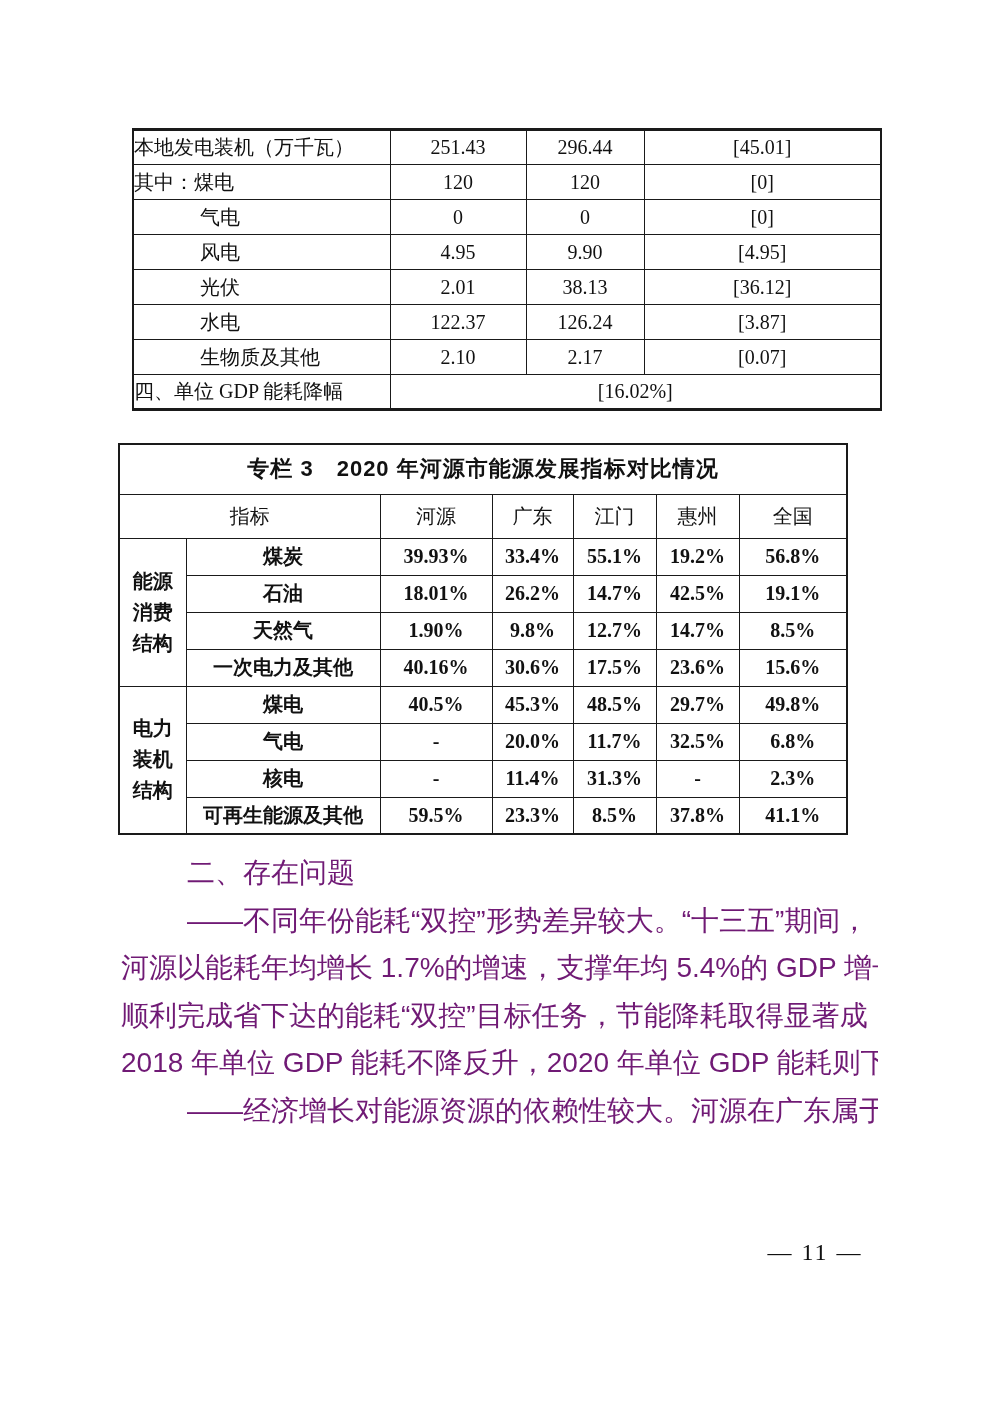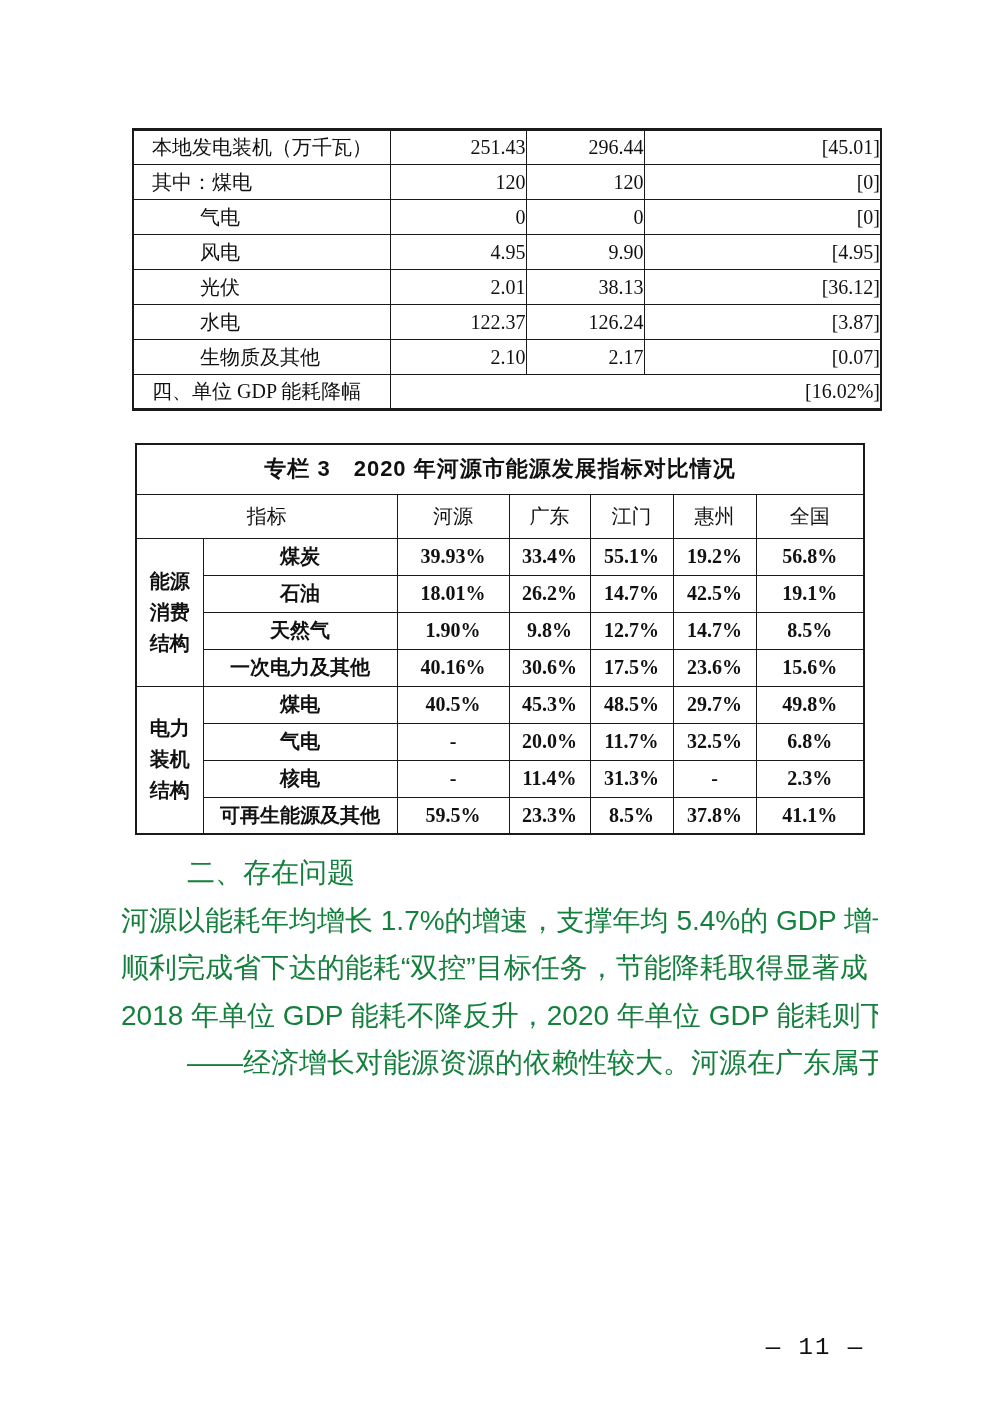--- a/index.html
+++ b/index.html
@@ -14,58 +14,58 @@
   #t1 {
     position:absolute; left:132px; top:128px; width:748px;
     border-collapse:collapse; table-layout:fixed;
     border:2px solid #1a1a1a; border-top:3px solid #1a1a1a; border-bottom:3px solid #1a1a1a;
     font-family:"Liberation Serif", serif;
   }
   #t1 td {
     border:1px solid #1a1a1a; height:35px; font-size:20px;
     vertical-align:middle; white-space:nowrap; overflow:hidden;
   }
-  #t1 td.lbl { text-align:left; padding-left:18px; }
+  #t1 td.lbl { text-align:left; padding-left:0; }
   #t1 td.lbl.ind { padding-left:66px; }
-  #t1 td.num { text-align:right; }
+  #t1 td.num { text-align:center; }
 
   
   #t2 {
-    position:absolute; left:135px; top:443px; width:728px;
+    position:absolute; left:118px; top:443px; width:728px;
     border-collapse:collapse; table-layout:fixed;
     border:2px solid #1a1a1a;
     font-family:"Liberation Serif", serif;
   }
   #t2 td {
     border:1px solid #1a1a1a; text-align:center; vertical-align:middle;
     font-size:20px; overflow:hidden;
   }
   #t2 tr.title-row td {
     height:50px; font-family:"Liberation Sans", sans-serif;
     font-weight:bold; font-size:22px; letter-spacing:1px;
   }
   #t2 tr.head-row td { height:44px; font-size:20px; }
   #t2 tr.data-row td { height:37px;font-weight:bold; }
   #t2 td.grp { white-space:pre-line; line-height:1.55; font-size:20px; }
 
   
   .body-text {
     position:absolute; left:121px; top:849px; width:757px;
-    font-family:"Liberation Sans", sans-serif; color:#15803d;
+    font-family:"Liberation Sans", sans-serif; color:#701a75;
   }
   .tline {
     height:47.6px; line-height:47.6px; font-size:28px;
     white-space:nowrap; overflow:hidden;
   }
   .tline.ind { padding-left:66px; }
 
   
   .page-num {
-    position:absolute; left:700px; top:1334px; width:230px;
-    text-align:center; font-family:Liberation Mono, monospace;
+    position:absolute; left:700px; top:1239px; width:230px;
+    text-align:center; font-family:Liberation Serif, serif;
     font-size:24px; color:#111; letter-spacing:2px;
   }
 </style>
 </head>
 <body>
 
 <div class="page">
 
   <table id="t1">
     <colgroup>
@@ -214,20 +214,21 @@
       <td>23.3%</td>
       <td>8.5%</td>
       <td>37.8%</td>
       <td>41.1%</td>
     </tr>
   </tbody>
     </table>
 
   <div class="body-text">
     <div class="tline ind">二、存在问题</div>
+    <div class="tline ind">——不同年份能耗“双控”形势差异较大。“十三五”期间，</div>
     <div class="tline">河源以能耗年均增长 1.7%的增速，支撑年均 5.4%的 GDP 增长，</div>
     <div class="tline">顺利完成省下达的能耗“双控”目标任务，节能降耗取得显著成</div>
     <div class="tline">2018 年单位 GDP 能耗不降反升，2020 年单位 GDP 能耗则下降</div>
     <div class="tline ind">——经济增长对能源资源的依赖性较大。河源在广东属于后</div>
   </div>
 
   <div class="page-num">— 11 —</div>
 
 </div>
 

